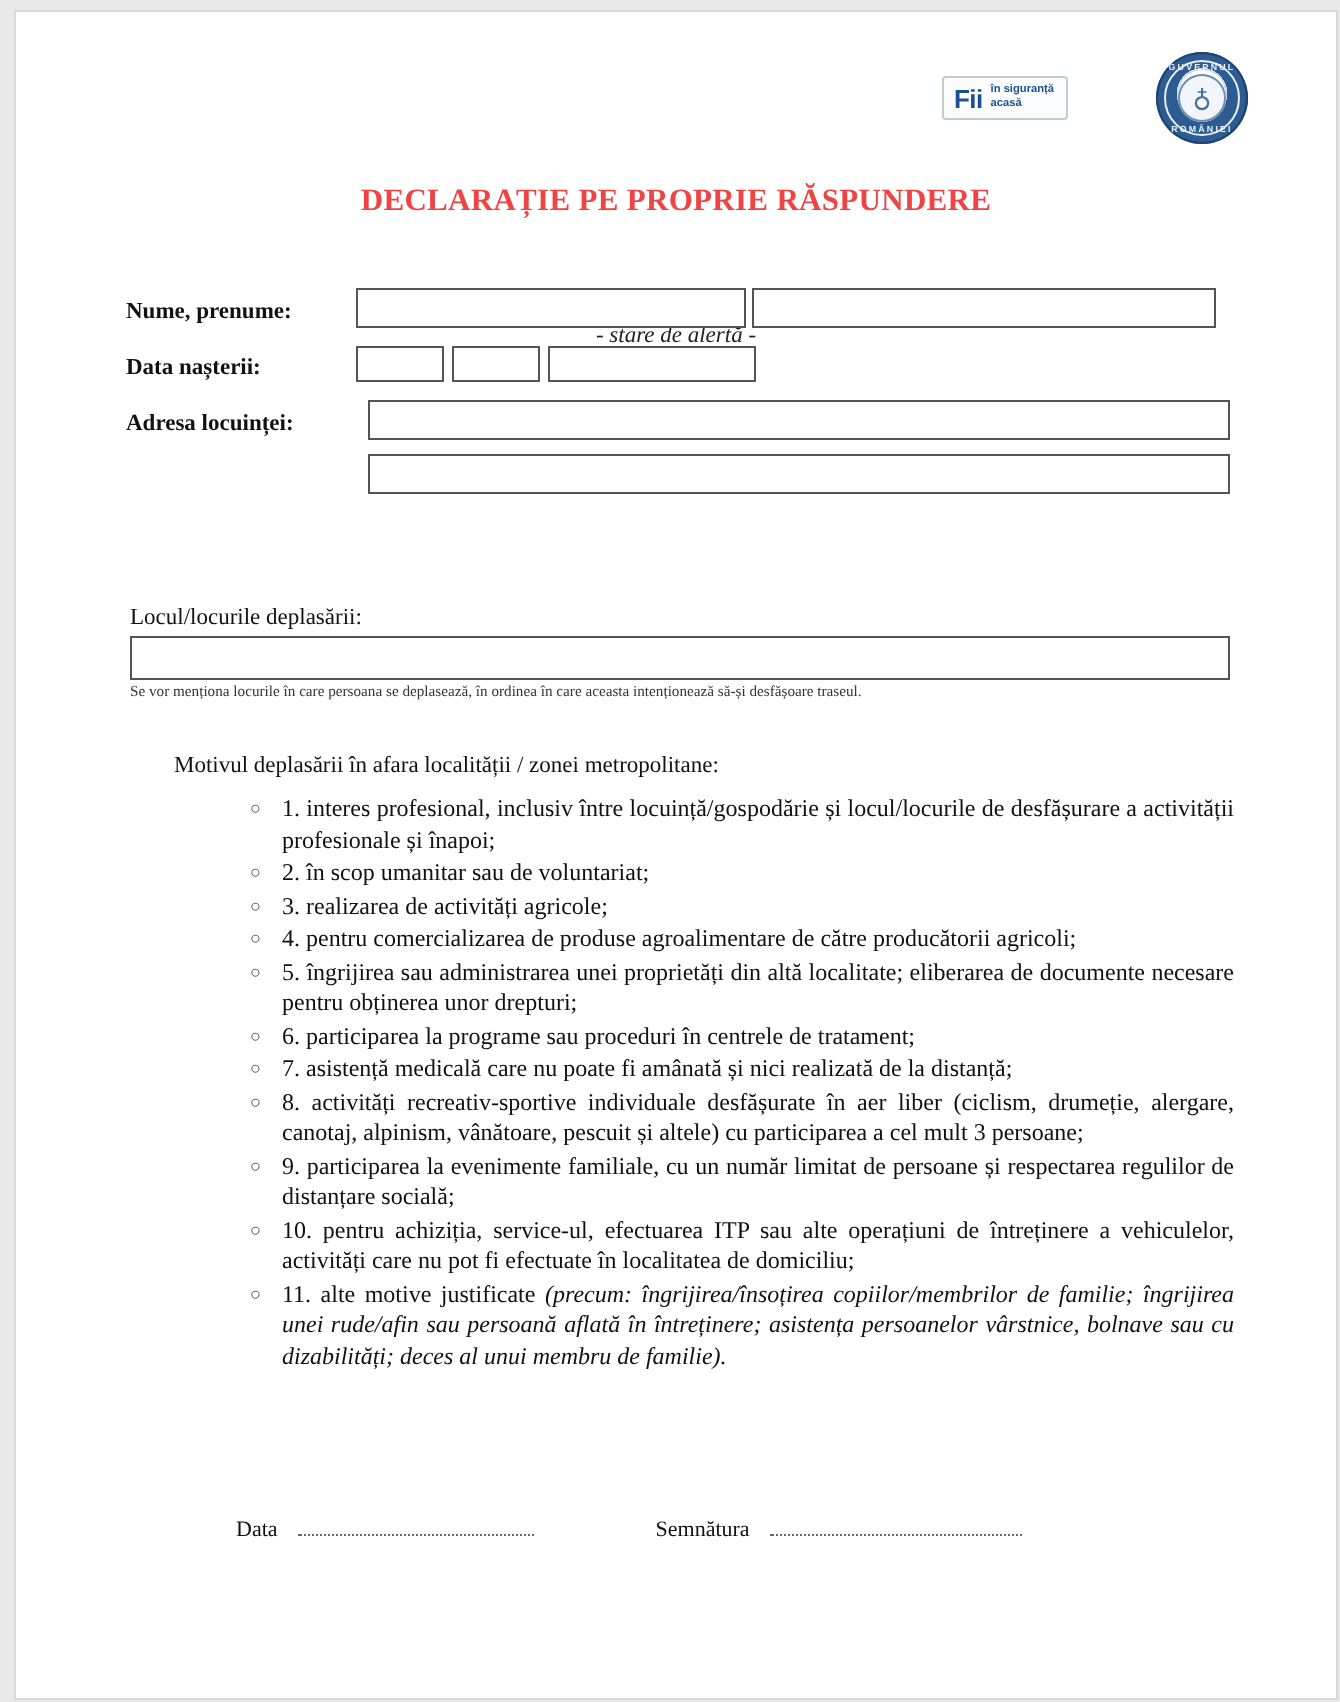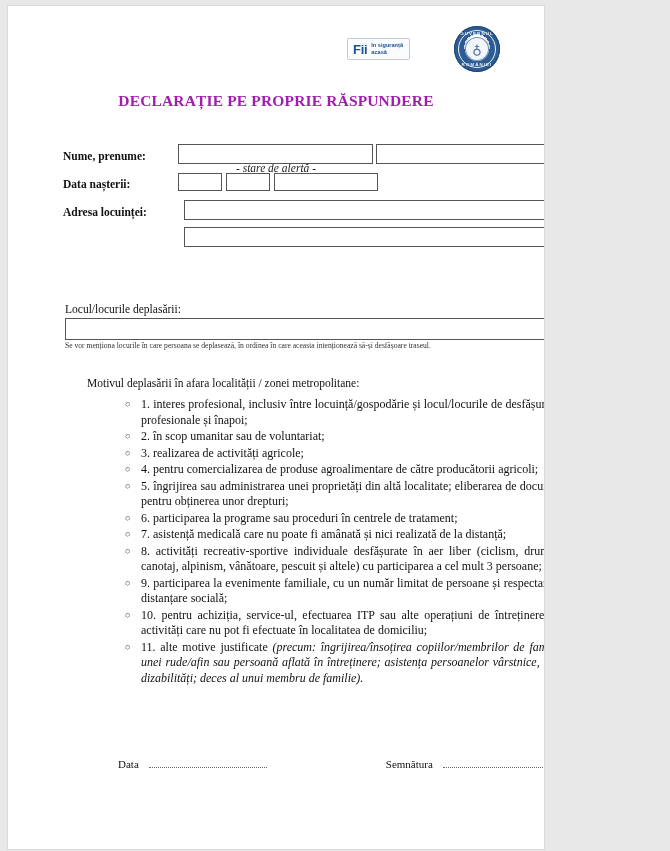--- a/index.html
+++ b/index.html
@@ -10,21 +10,21 @@
   body {
     width: 670px;
     height: 851px;
     overflow: hidden;
     font-family: "Liberation Serif", "DejaVu Serif", serif;
   }
   #page {
     position: absolute;
     left: 8px;
     top: 6px;
-    width: 536px;
+    width: 660px;
     height: 843px;
     background: #ffffff;
     box-shadow: 0 0 0 1px #d9d9d9;
     overflow: hidden;
   }
 
   
   .logo-row {
     position: absolute;
     top: 20px;
@@ -108,21 +108,21 @@
 
   
   .doc-title {
     position: absolute;
     top: 86px;
     left: 0; right: 0;
     text-align: center;
     font-size: 15.5px;
     font-weight: bold;
     letter-spacing: 0.15px;
-    color: #a21caf;
+    color: #ef4444;
   }
   .doc-subtitle {
     position: absolute;
     top: 116px;
     left: 0; right: 0;
     text-align: center;
     font-style: italic;
     font-size: 11.5px;
     color: #222;
     margin-top: 40px;
@@ -194,21 +194,21 @@
     position: absolute;
     top: 752px;
     left: 110px;
     right: 86px;
     display: flex;
     font-size: 11px;
     color: #111;
     align-items: flex-end;
   }
   .foot-left { display: flex; align-items: baseline; gap: 10px; }
-  .foot-right { display: flex; align-items: baseline; gap: 10px; margin-left: 119px; }
+  .foot-right { display: flex; align-items: baseline; gap: 10px; margin-left: 61px; }
   .dots-sm {
     display: inline-block;
     width: 118px;
     border-bottom: 1px dotted #666;
     height: 9px;
   }
   .dots-lg {
     display: inline-block;
     width: 126px;
     border-bottom: 1px dotted #666;

